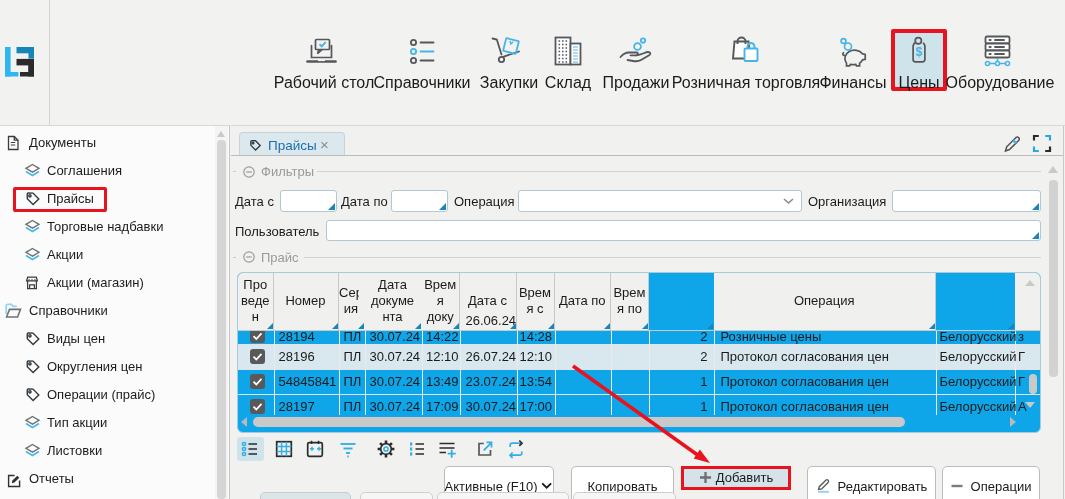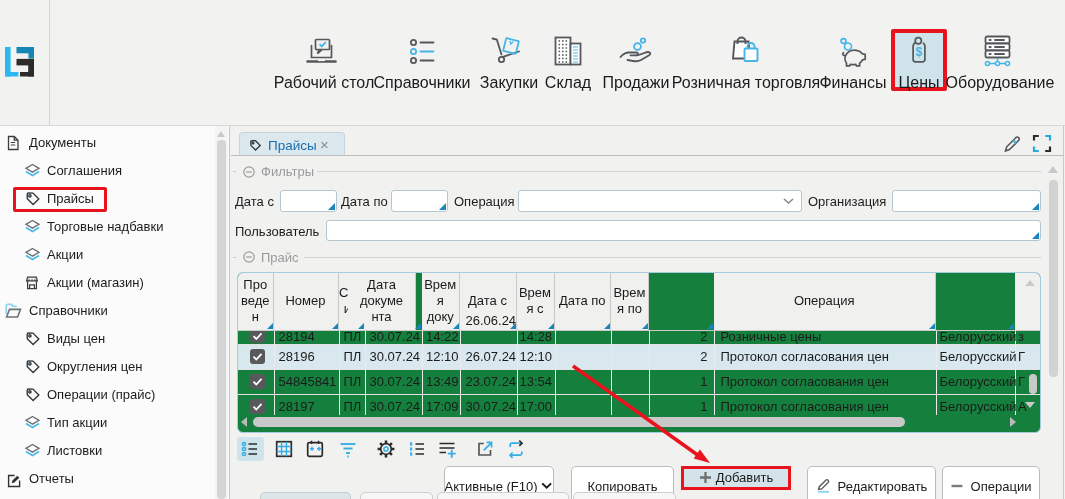--- a/index.html
+++ b/index.html
@@ -271,26 +271,26 @@
     </div>
 
 <div class="abs" style="left:233px;top:256.5px;width:3px;height:1px;background:#c9c9c9"></div>
 <svg class="abs" style="left:243px;top:251px" width="12" height="12" viewBox="0 0 12 12" fill="none" stroke="#9b9b9b" stroke-width="1.2">
   <circle cx="6" cy="6" r="5.2"></circle>
       <path d="M3.2 6 h5.6"></path>
 </svg>
 <div class="abs" style="left:261px;top:249.5px;font-size:13px;color:#9a9a9a">Прайс</div>
 <div class="abs" style="left:304px;top:256.5px;width:737px;height:1px;background:#d2d2d2"></div>
 
-<div id="tbl" class="abs" style="left:237px;top:272px;width:804px;height:161px;background:#15803d;border:1.5px solid #a5cbdd;border-radius:6px;box-sizing:border-box;overflow:hidden">
+<div id="tbl" class="abs" style="left:237px;top:272px;width:804px;height:161px;background:#0ea5e9;border:1.5px solid #a5cbdd;border-radius:6px;box-sizing:border-box;overflow:hidden">
 
   <div class="hcell" style="left:0;top:0;width:35.5px;height:56.5px">Про<br>веде<br>н</div>
   <div class="hcell" style="left:35.5px;top:0;width:65px;height:56.5px">Номер</div>
   <div class="hcell" style="left:100.5px;top:0;width:26px;height:56.5px">Сер<br>ия</div>
-  <div class="hcell" style="left:110px;top:0;width:68px;height:56.5px">Дата<br>докуме<br>нта</div>
+  <div class="hcell" style="left:121px;top:0;width:68px;height:56.5px">Дата<br>докуме<br>нта</div>
   <div class="hcell" style="left:184px;top:0;width:37.5px;height:56.5px">Врем<br>я<br>доку</div>
   <div class="hcell" style="left:221.5px;top:0;width:57px;height:56.5px">Дата с</div>
   <div class="hcell" style="left:278.5px;top:0;width:38px;height:56.5px">Врем<br>я с</div>
   <div class="hcell" style="left:316.5px;top:0;width:56.5px;height:56.5px">Дата по</div>
   <div class="hcell" style="left:373px;top:0;width:38px;height:56.5px">Врем<br>я по</div>
   <div class="hcell" style="left:475.5px;top:0;width:222.5px;height:56.5px">Операция</div>
   <div class="hcell" style="left:777px;top:0;width:26px;height:56.5px;border-right:none"></div>
   <div class="abs" style="left:0;top:56.5px;width:804px;height:1px;background:#c9c9c9"></div>
 
   <span class="tri" style="left:28.5px;top:49.5px;right:auto;bottom:auto;border-left-width:6px;border-bottom-width:6px"></span>

